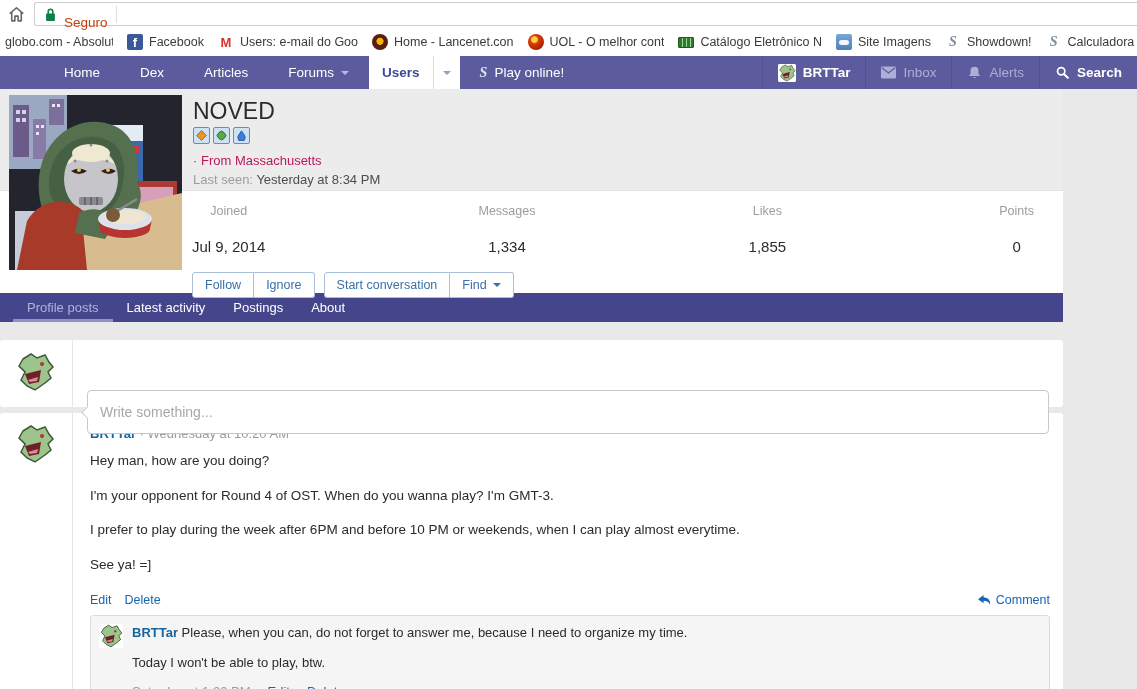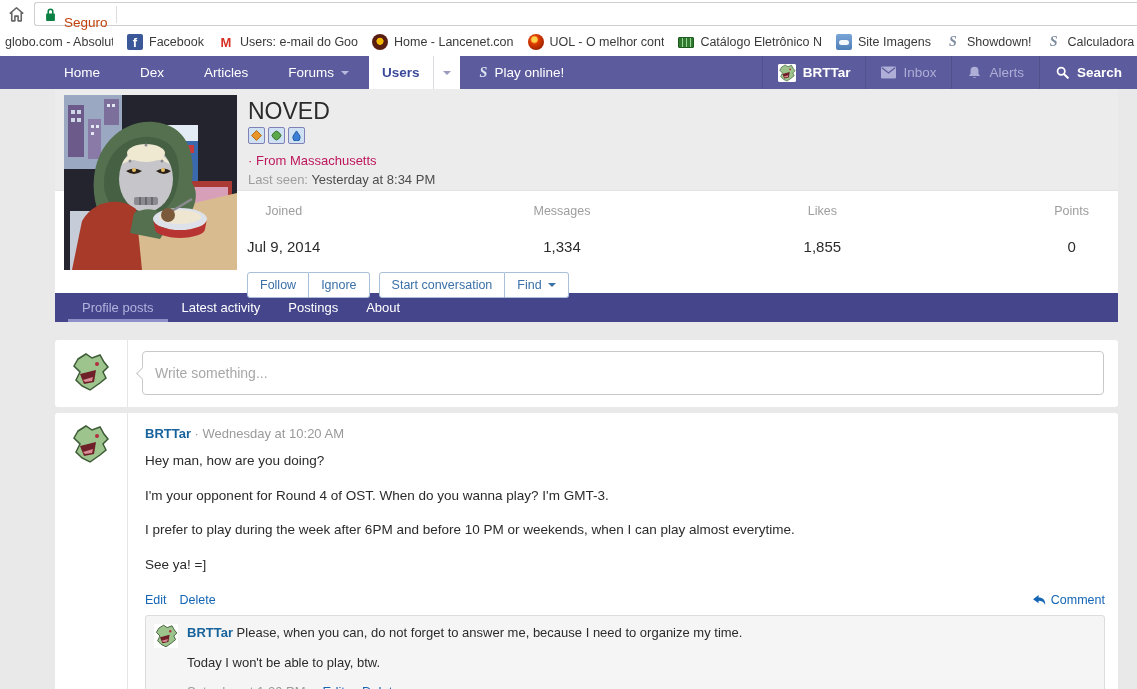--- a/index.html
+++ b/index.html
@@ -38,21 +38,21 @@
   .users-caret { background:#fff; border-left:1px solid #dadae6; padding:0 9px; display:flex; align-items:center; }
   .users-caret .caret { border-top-color:#9b9bc0; }
   .s-glyph { font-family:"Liberation Serif",serif; font-style:italic; font-weight:bold; color:#d6e4f2; font-size:14px; }
   .nav-right { margin-left:auto; display:flex; align-items:stretch; }
   .nav-right .nav-item { border-left:1px solid rgba(0,0,0,.10); padding:0 15px; }
   .muted { color:#aeaed6; }
   .nav-av { width:18px; height:18px; border-radius:2px; overflow:hidden; background:#fff; flex:none; }
   .nav-ico { width:15px; height:13px; flex:none; }
 
   
-  .page { padding-left:55px; height:600px; }
+  .page { height:600px; }
   .card { width:1063px; background:#fff; }
 
   .profile-head { height:102px; background:#ececec; position:relative; border-bottom:1px solid #e3e3e3; }
   .profile-avatar { position:absolute; left:9px; top:6px; width:173px; height:175px; z-index:3; }
   .profile-info { padding:9px 0 0 193px; }
   .pname { font-size:23px; font-weight:normal; color:#2b2b2b; line-height:1.15; }
   .badges { display:flex; gap:3px; margin:3px 0 9px; }
   .badge { width:17px; height:17px; background:#cfe2f4; border:1px solid #8181b8; border-radius:2px; display:flex; align-items:center; justify-content:center; }
   .ploc { font-size:13px; color:#be185d; }
   .plast { font-size:13px; margin-top:4px; }
@@ -72,21 +72,21 @@
   .btn:only-child { border-radius:3px; }
   .btn .caret { border-top-color:#3a70a8; }
 
   .tabbar { height:29px; background:#45458c; display:flex; padding-left:13px; }
   .tab { padding:0 14px; line-height:29px; font-size:13px; color:#fff; cursor:pointer; }
   .tab.active { color:#b2b2de; box-shadow:inset 0 -3px 0 #8f8fca; }
 
   .composer-card { margin-top:18px; height:67px; border-radius:3px; display:flex; }
   .av-col { width:73px; border-right:1px solid #e6e6e6; position:relative; flex:none; }
   .av40 { position:absolute; left:15px; top:12px; width:40px; height:40px; }
-  .composer-main { flex:1; padding:11px 14px; position:relative; }
+  .composer-main { flex:1; padding:11px 14px; position:relative;margin-top:39px; }
   .write-input { width:100%; height:44px; border:1px solid #c9c9c9; border-radius:4px; padding:0 12px; font-size:14px; color:#333; font-family:inherit; outline:none; }
   .write-input::placeholder { color:#a8a8a8; }
   .bubble-arrow { position:absolute; left:10px; top:29px; width:9px; height:9px; background:#fff; border-left:1px solid #c9c9c9; border-bottom:1px solid #c9c9c9; transform:rotate(45deg); z-index:2; }
 
   .posts-card { margin-top:6px; border-radius:3px; display:flex; min-height:282px; }
   .post-main { flex:1; padding:13px 13px 0 17px; }
   .post-head { font-size:13px; margin-bottom:11px; }
   .author { color:#17639c; font-weight:bold; }
   .gray { color:#9a9a9a; }
   .post-p { font-size:13.5px; margin-bottom:17px; line-height:1.3; }

